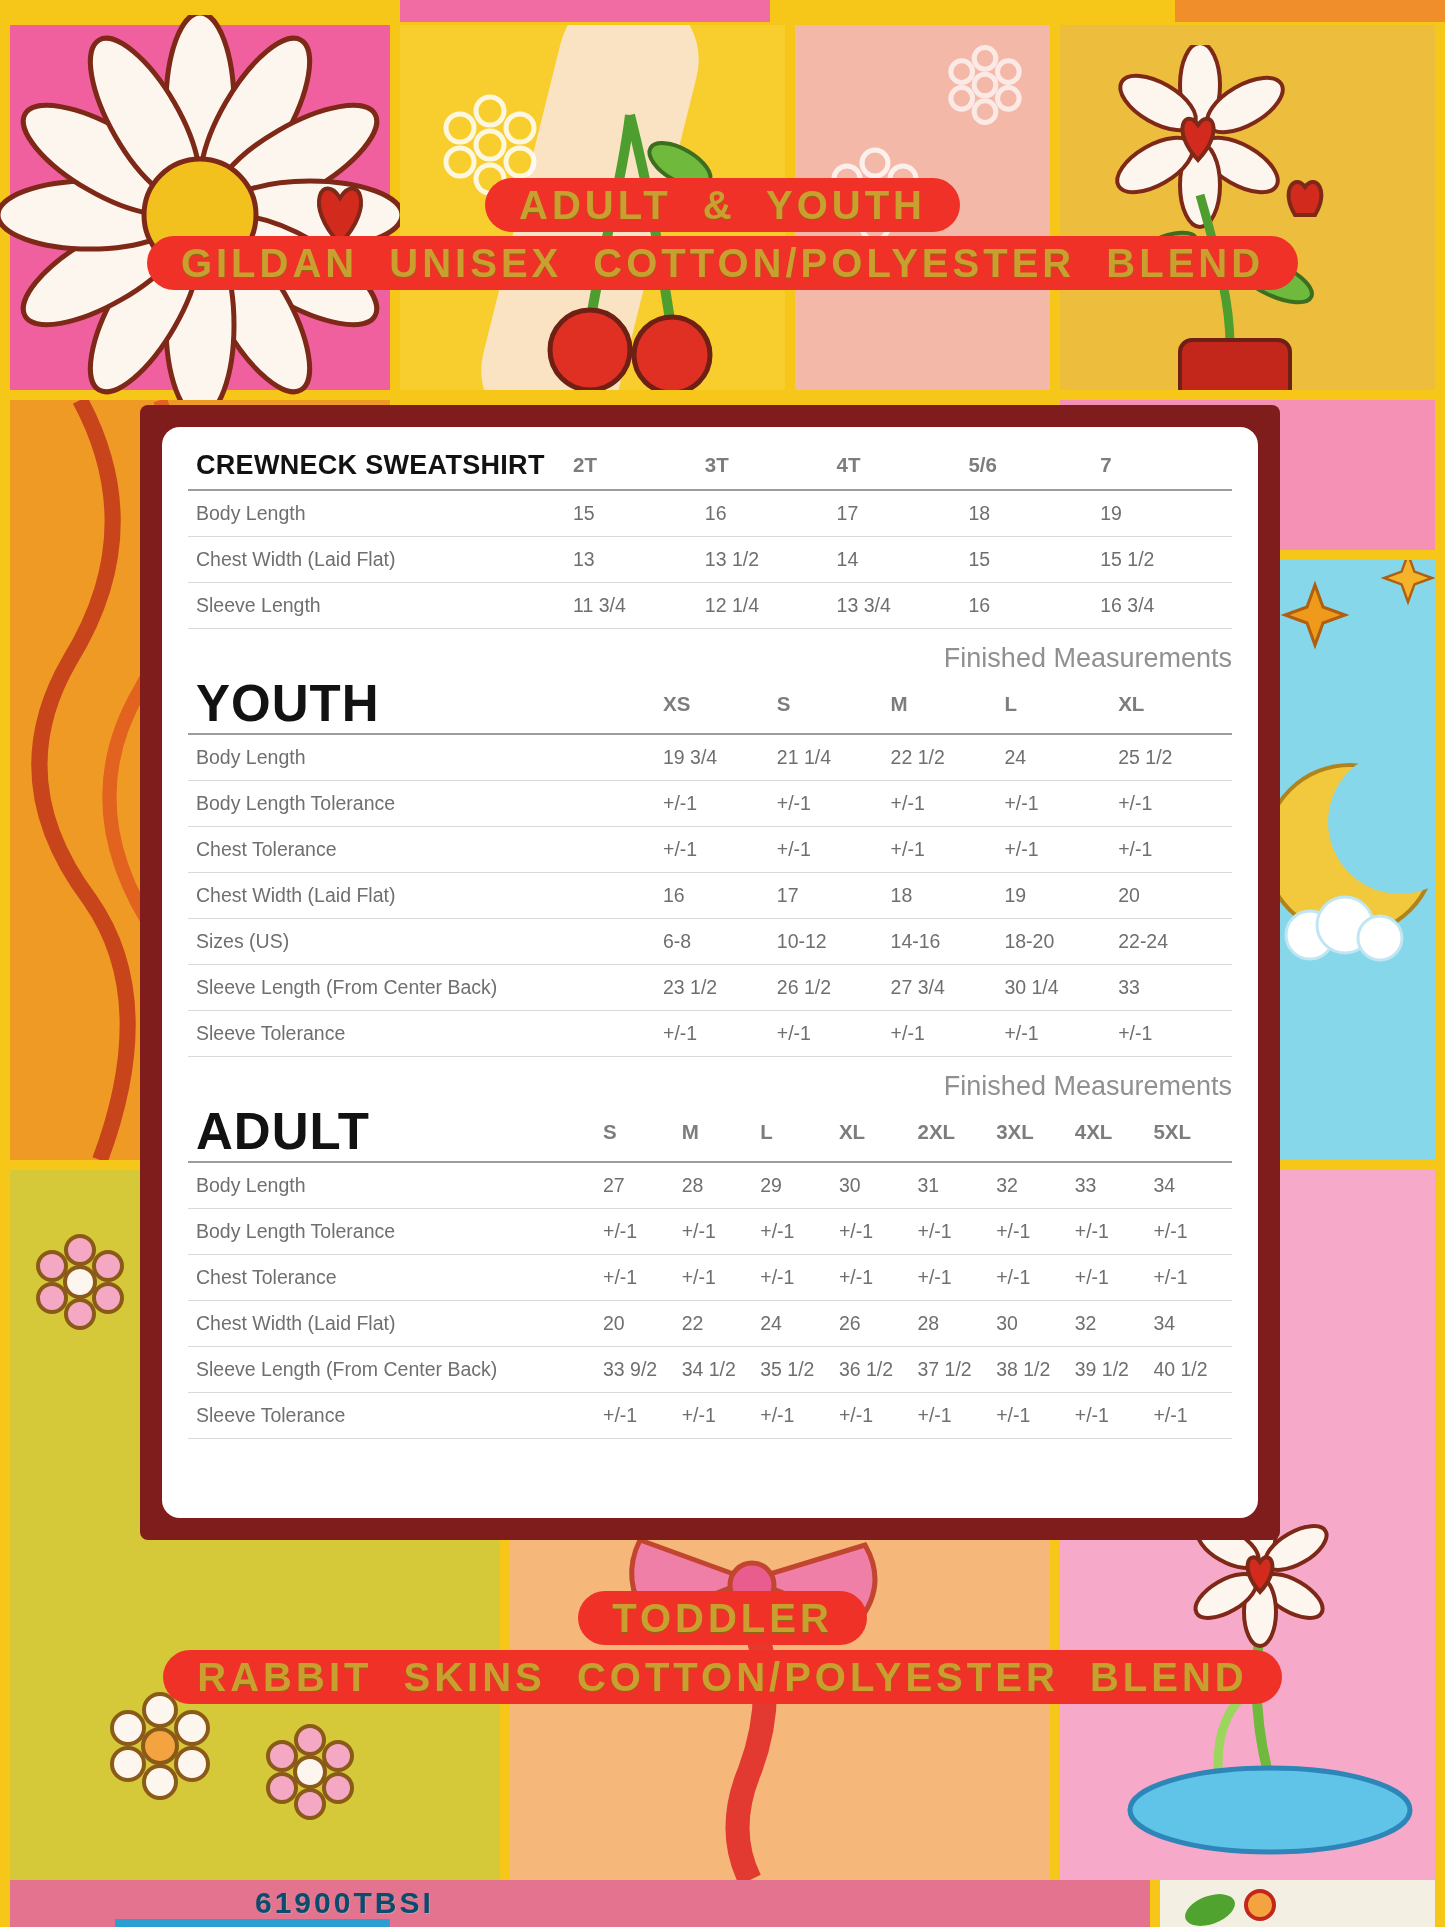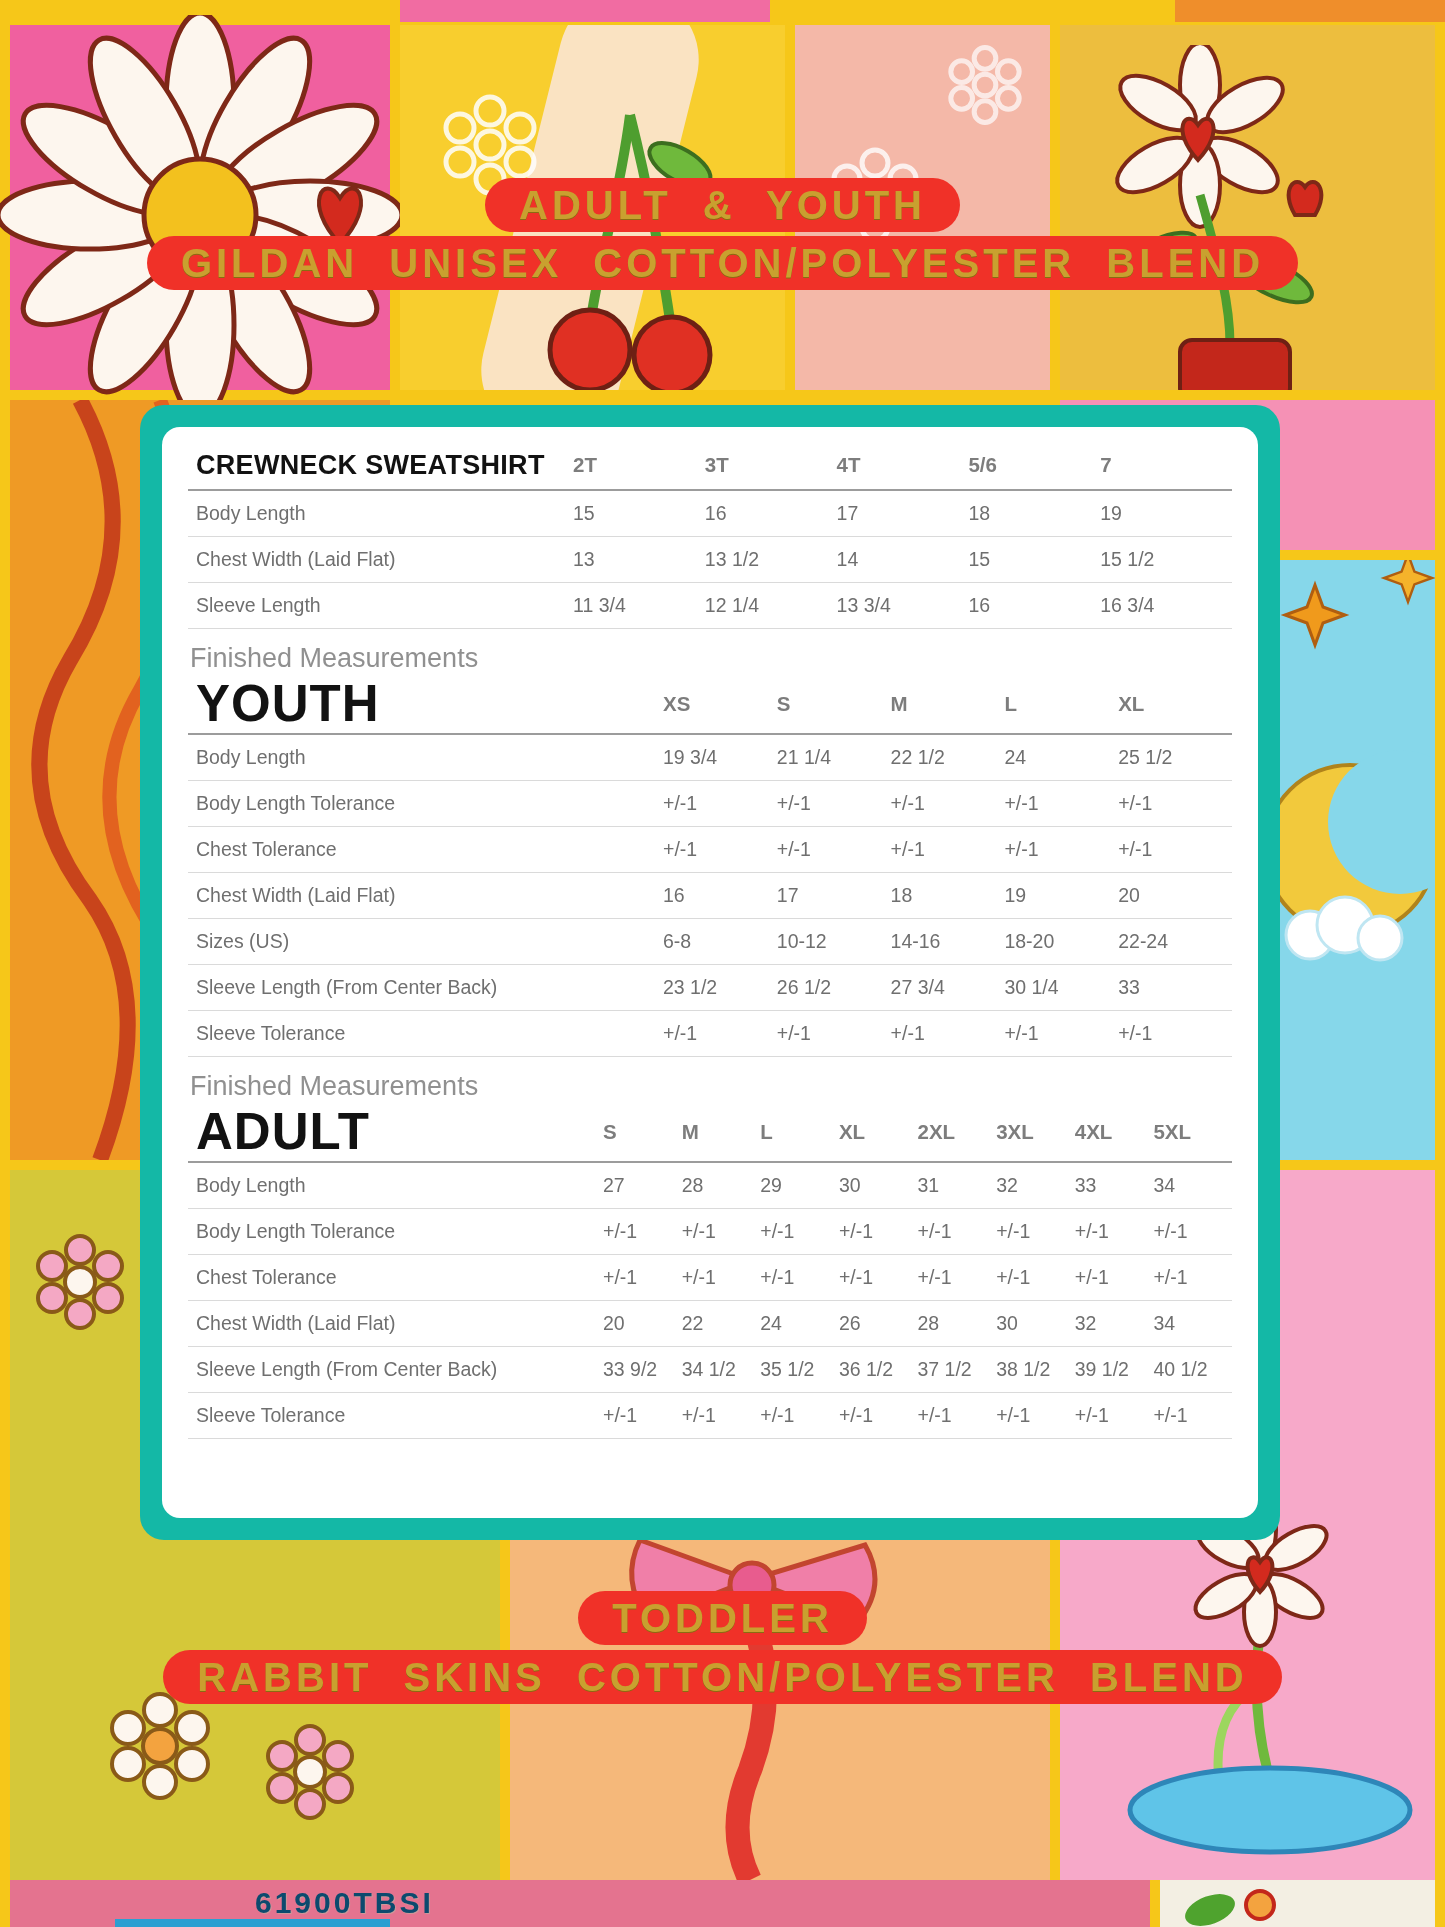--- a/index.html
+++ b/index.html
@@ -35,25 +35,25 @@
     border-radius:30px;padding:7px 34px;font-size:40px;line-height:1.0;
     letter-spacing:4px;word-spacing:16px;white-space:nowrap;
     text-shadow:0 1px 0 #8a6b12;}
   .tw1{top:178px;}
   .tw2{top:236px;}
   .tw3{top:1591px;}
   .tw4{top:1650px;}
 
   
   .card{position:absolute;left:140px;top:405px;width:1140px;height:1135px;
-    background:#14b8a6;border-radius:24px;z-index:4;}
+    background:#7f1d1d;border-radius:8px;z-index:4;}
   .card-inner{position:absolute;left:22px;top:22px;right:22px;bottom:22px;
     background:#FFFFFF;border-radius:18px;padding:14px 26px 0 26px;box-sizing:border-box;overflow:hidden;}
 
-  .section-label{font-size:27px;color:#909090;margin:14px 0 0 2px;line-height:1.15;}
+  .section-label{font-size:27px;color:#909090;margin:14px 0 0 2px;line-height:1.15;text-align:right;}
 
   .tbl{width:100%;}
   .trow{display:flex;align-items:center;min-height:45px;border-bottom:1px solid #DADADA;}
   .thead{min-height:48px;border-bottom:2px solid #9C9C9C;}
   .tlabel{flex:0 0 var(--labw);color:#6F6F6F;font-size:19.5px;padding-left:8px;box-sizing:border-box;}
   .tcell{flex:1;color:#6F6F6F;font-size:19.5px;}
   .thead .tlabel{color:#121212;font-weight:800;font-size:27px;letter-spacing:0.3px;}
   .thead .tcell{color:#7D7D7D;font-weight:bold;font-size:20.5px;}
   .t-crew{--labw:385px;}
   .t-youth{--labw:475px;}

